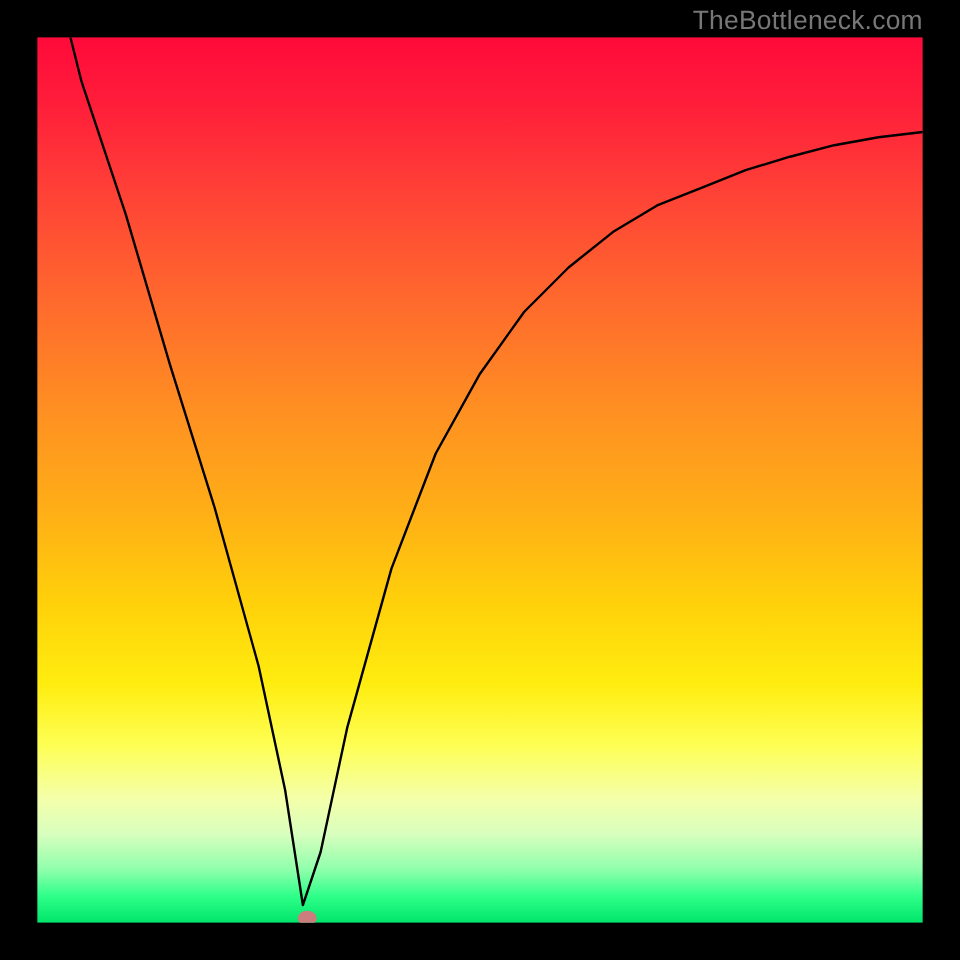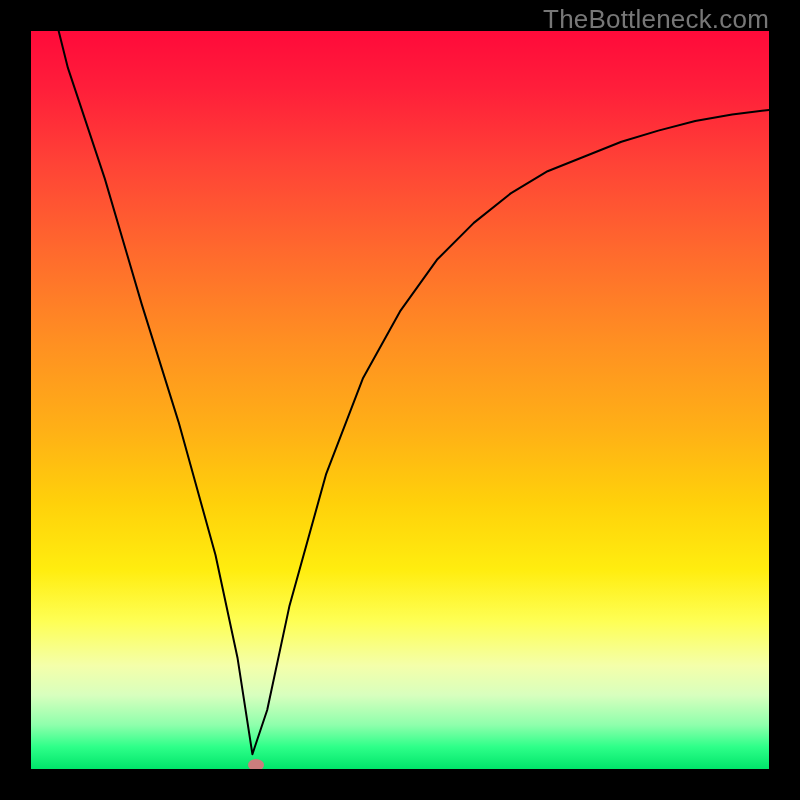--- a/index.html
+++ b/index.html
@@ -64,21 +64,21 @@
     width: 16px;
     height: 12px;
     border-radius: 50%;
     background: #cc7d7d;
   }
   .watermark {
     position: absolute;
     right: 31px;
     top: 4px;
     color: #777;
-    font-size: 26px;
+    font-size: 22px;
     font-weight: 500;
     letter-spacing: 0.2px;
     user-select: none;
   }
 </style>
 </head>
 <body>
 
 <div class="frame">
 

